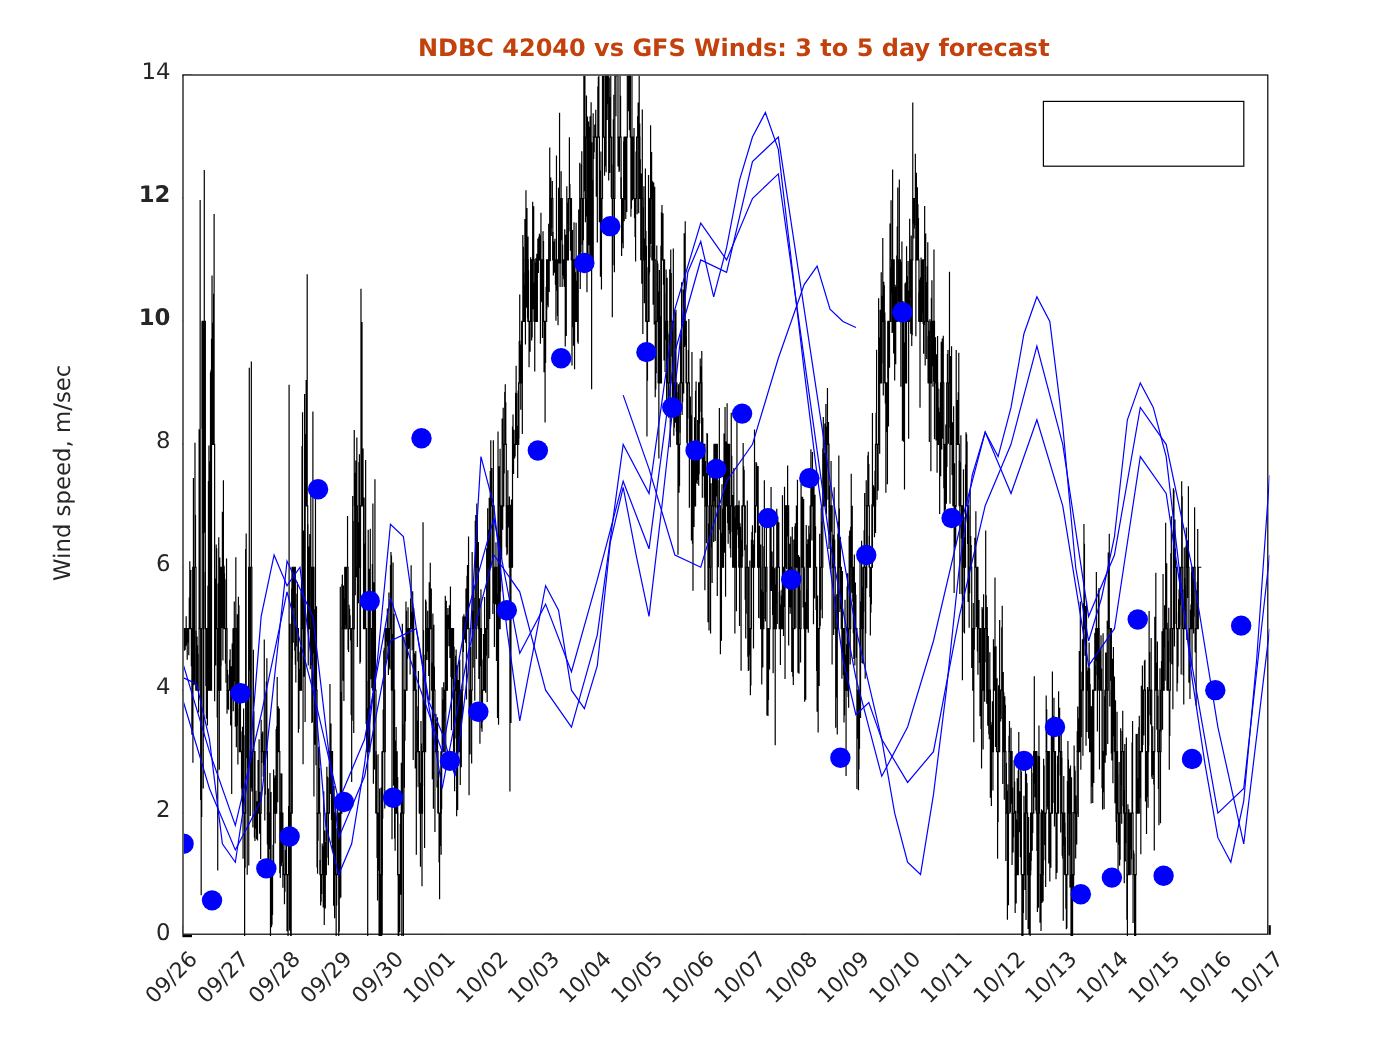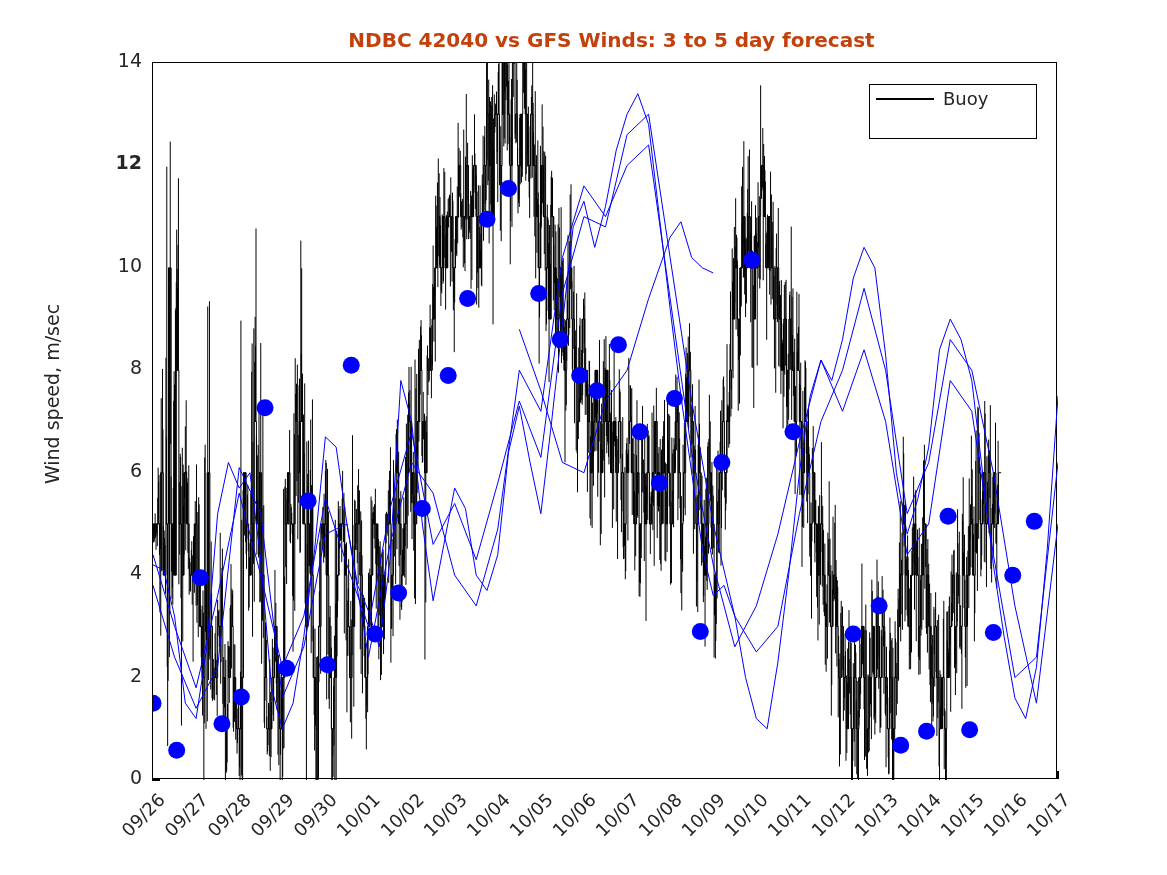--- a/index.html
+++ b/index.html
@@ -55,21 +55,21 @@
       <div class="ytick-label" style="left: 90px; top: 766px;">0</div>
       <div class="tickmark" style="left: 152px; top: 779px; width: 8px; height: 1.6px;"></div>
       <div class="ytick-label" style="left: 90px; top: 663.571px;">2</div>
       <div class="tickmark" style="left: 152px; top: 676.571px; width: 8px; height: 1.6px;"></div>
       <div class="ytick-label" style="left: 90px; top: 561.143px;">4</div>
       <div class="tickmark" style="left: 152px; top: 574.143px; width: 8px; height: 1.6px;"></div>
       <div class="ytick-label" style="left: 90px; top: 458.714px;">6</div>
       <div class="tickmark" style="left: 152px; top: 471.714px; width: 8px; height: 1.6px;"></div>
       <div class="ytick-label" style="left: 90px; top: 356.286px;">8</div>
       <div class="tickmark" style="left: 152px; top: 369.286px; width: 8px; height: 1.6px;"></div>
-      <div class="ytick-label" style="left: 90px; top: 253.857px;">10</div>
+      <div class="ytick-label" style="left: 90px; top: 253.857px; font-weight: bold;">10</div>
       <div class="tickmark" style="left: 152px; top: 266.857px; width: 8px; height: 1.6px;"></div>
       <div class="ytick-label" style="left: 90px; top: 151.429px; font-weight: bold;">12</div>
       <div class="tickmark" style="left: 152px; top: 164.429px; width: 8px; height: 1.6px;"></div>
       <div class="ytick-label" style="left: 90px; top: 49px;">14</div>
       <div class="tickmark" style="left: 152px; top: 62px; width: 8px; height: 1.6px;"></div>
     </div>
   <div id="xticks">
       <div class="xtick-label" style="left: 92px; top: 789px; width: 62px;">09/26</div>
       <div class="tickmark" style="left: 152px; top: 771px; width: 1.6px; height: 8px;"></div>
       <div class="xtick-label" style="left: 135.095px; top: 789px; width: 62px;">09/27</div>
@@ -161,19 +161,15 @@
           <circle cx="795.11" cy="453.25" r="8.5" fill="#0000ff"></circle>
           <circle cx="816.65" cy="666.81" r="8.5" fill="#0000ff"></circle>
           <circle cx="840.36" cy="569.50" r="8.5" fill="#0000ff"></circle>
           <circle cx="859.75" cy="512.14" r="8.5" fill="#0000ff"></circle>
           <circle cx="881.30" cy="458.37" r="8.5" fill="#0000ff"></circle>
         </svg>
     </div>
   </div>
 
   <div id="legend">
-    <div class="legend-row">
-      <span class="legend-line" style="border-top:2px solid #000000;"></span>
-      <span class="legend-text">Buoy</span>
-    </div>
   </div>
 
 </div>
 
 </body></html>

